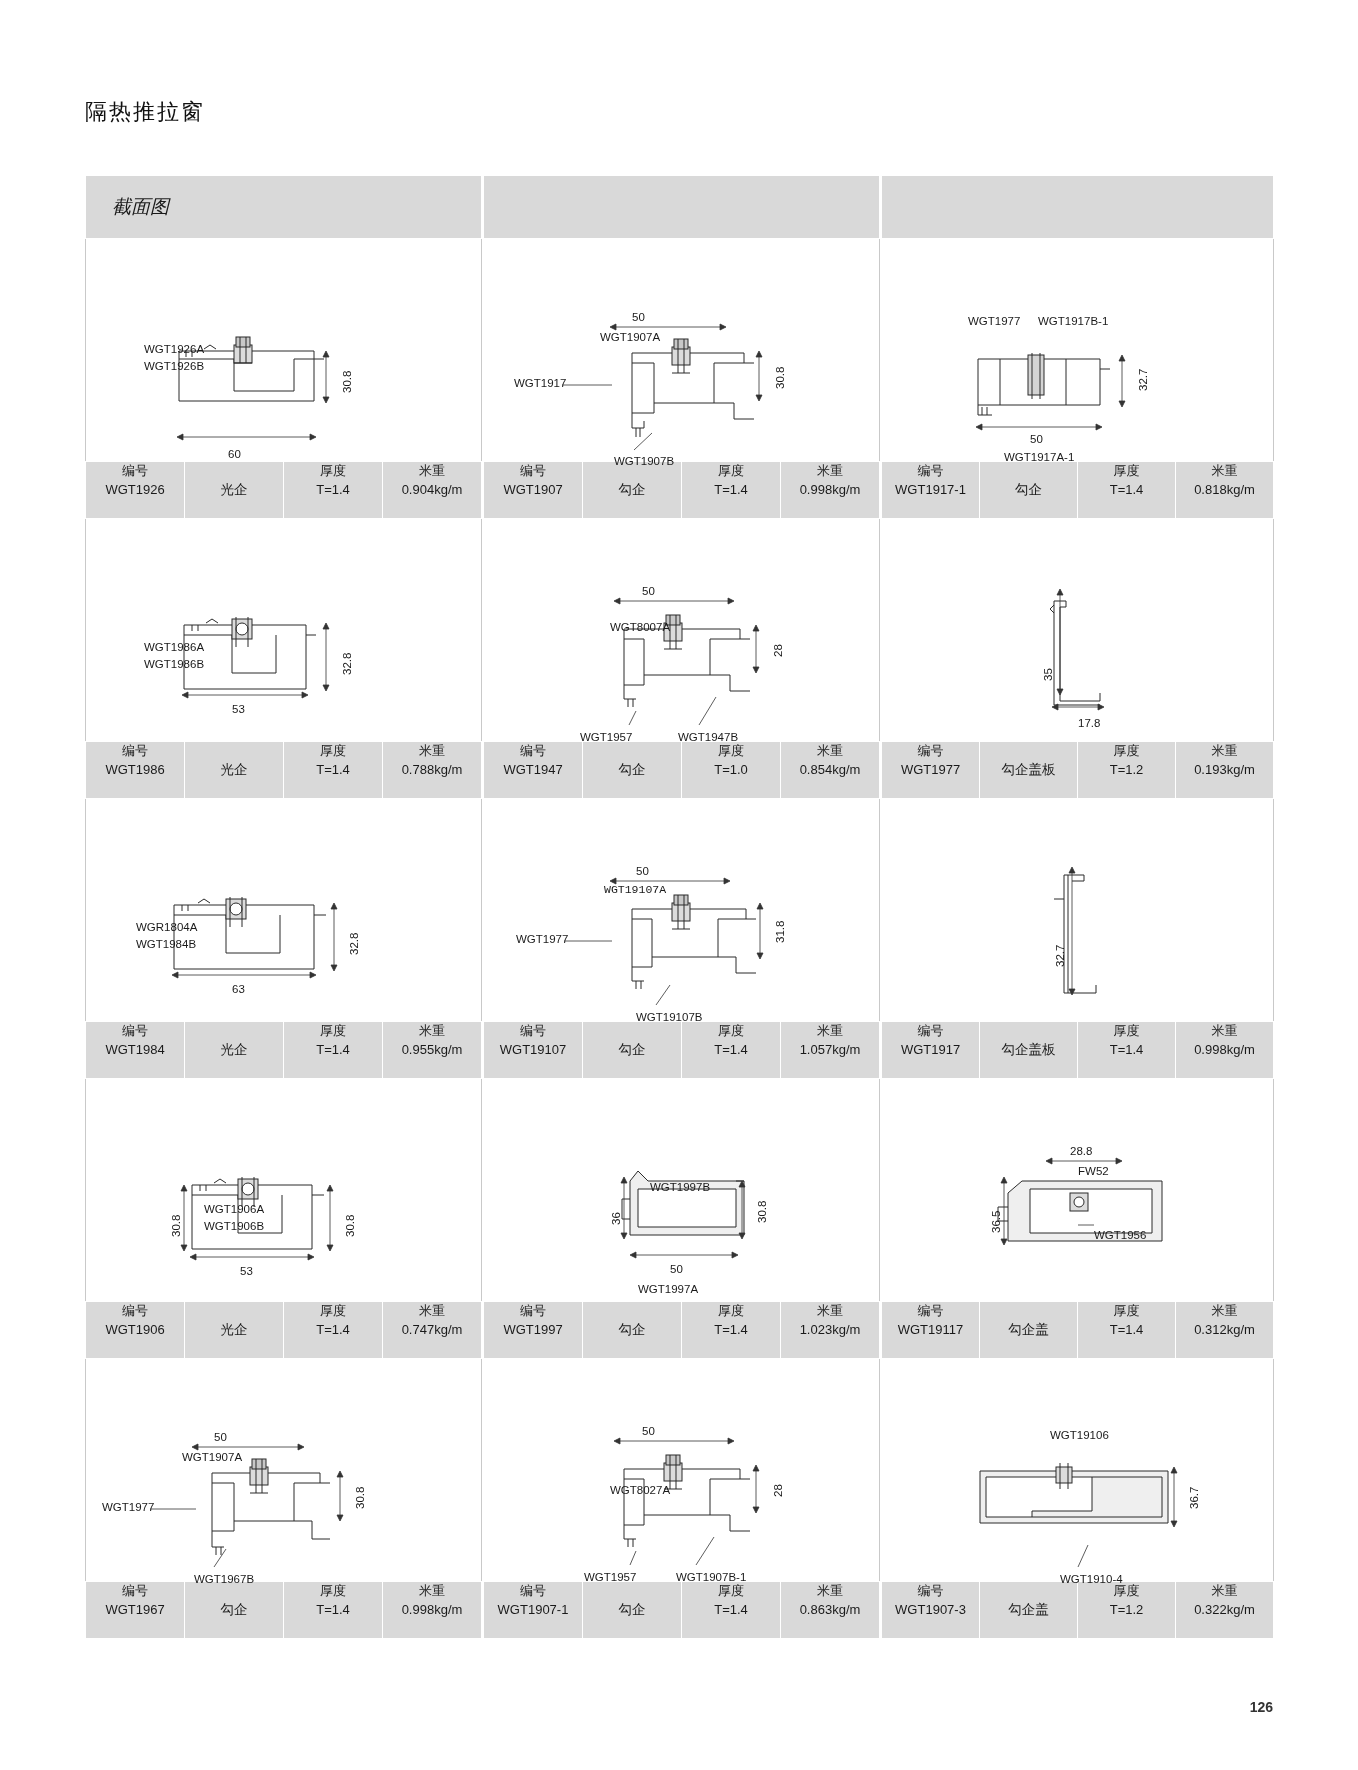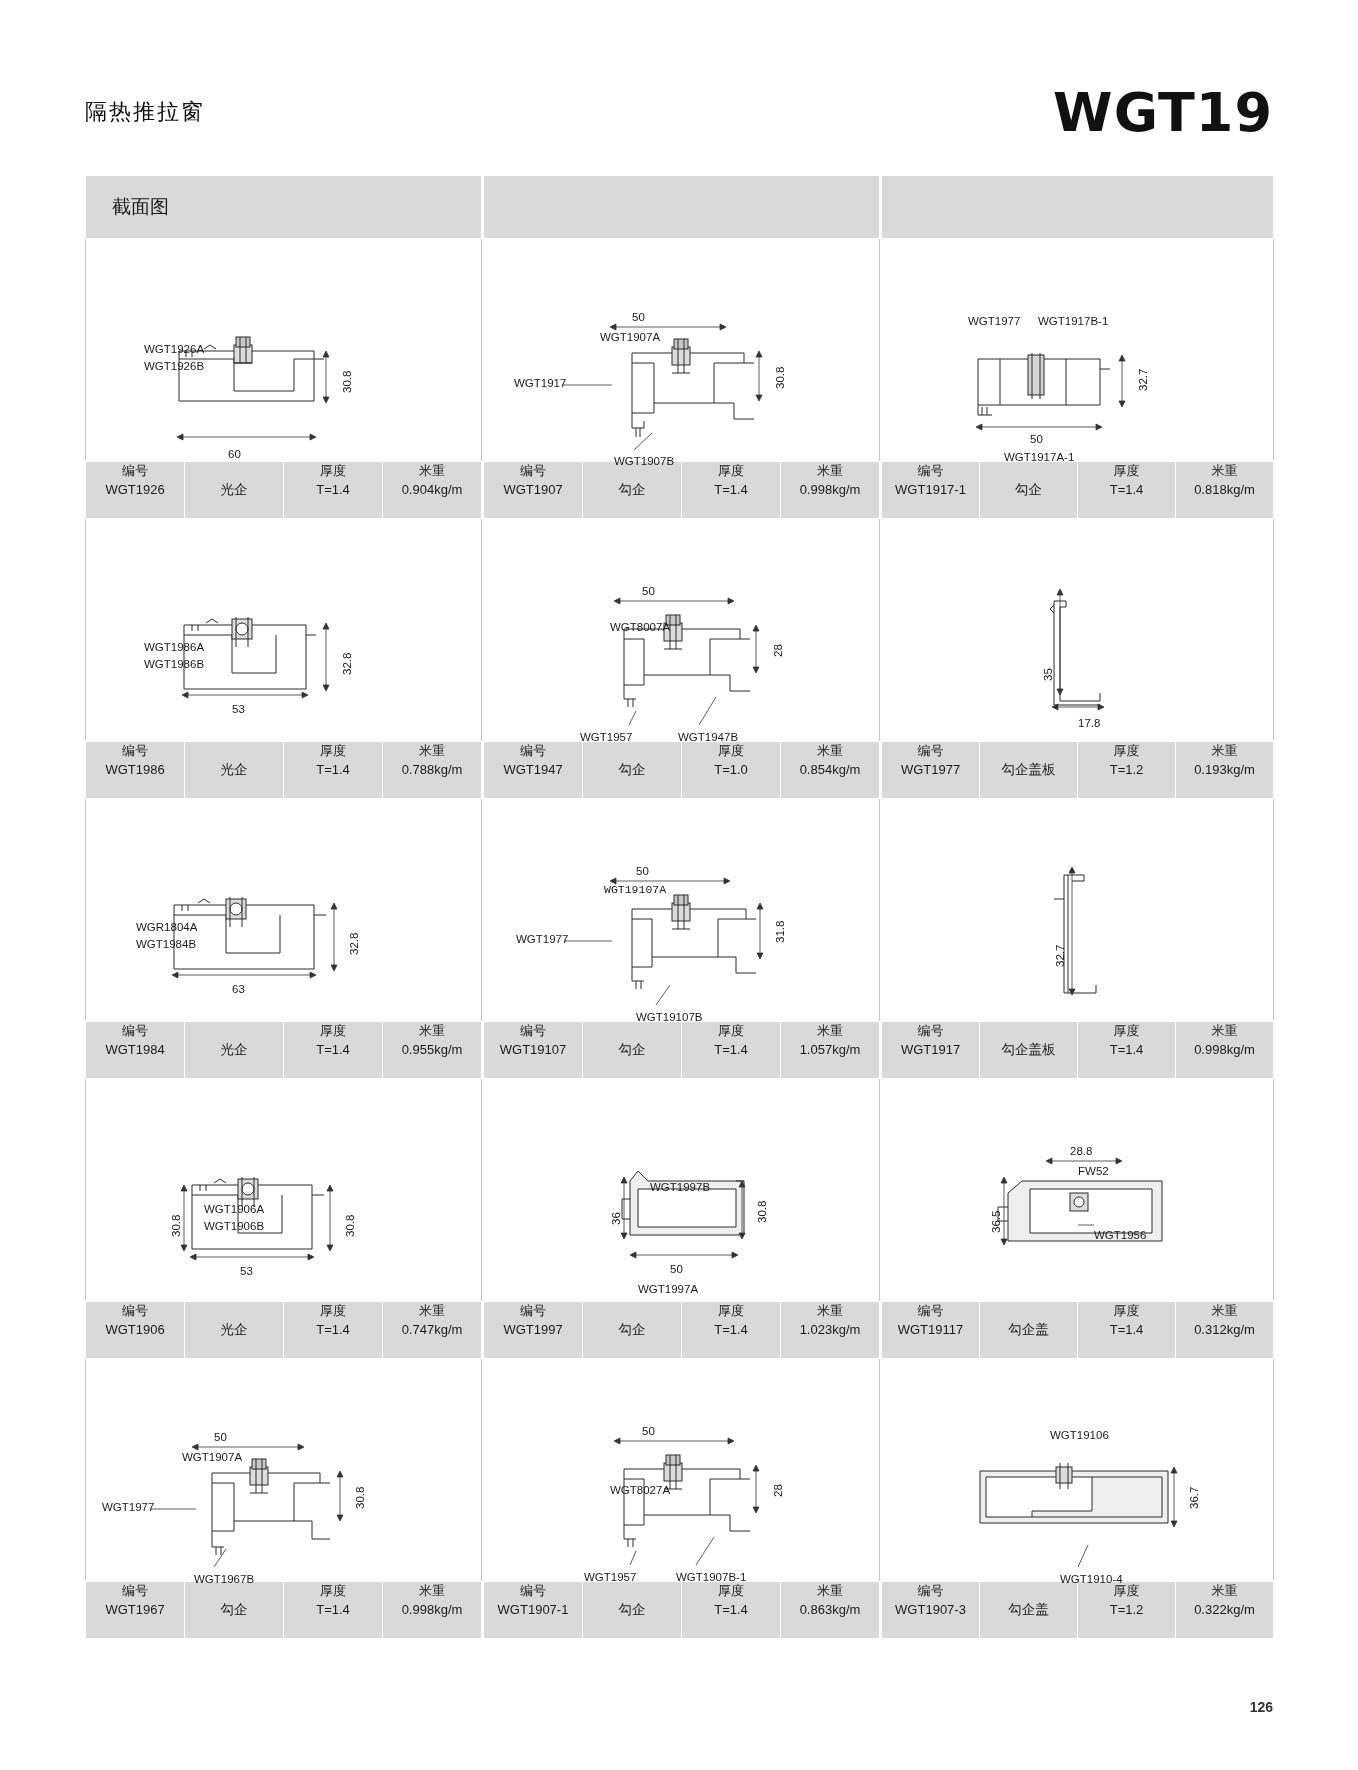--- a/index.html
+++ b/index.html
@@ -57,20 +57,21 @@
     table-layout: fixed;
   }
   .grid td {
     border: 1px solid #ffffff;
     padding: 0;
     vertical-align: middle;
   }
   .band {
     background: #d9d9d9;
     height: 62px;
+    font-style: italic;
   }
   .band .band-label {
     font-size: 19px;
     padding-left: 26px;
     color: #1a1a1a;
   }
   .draw-cell {
     height: 222px;
     background: #ffffff;
     border-left: 1px solid #c9c9c9 !important;
@@ -136,21 +137,20 @@
     color: #333;
   }
 </style>
 </head>
 <body>
 
 <div class="page">
 
   <div class="header">
     <div class="doc-title">隔热推拉窗</div>
-    <div class="doc-code">WGT19</div>
   </div>
 
   <table class="grid">
     <colgroup>
       <col style="width:396px">
       <col style="width:2px">
       <col style="width:396px">
       <col style="width:2px">
       <col style="width:392px">
     </colgroup>

